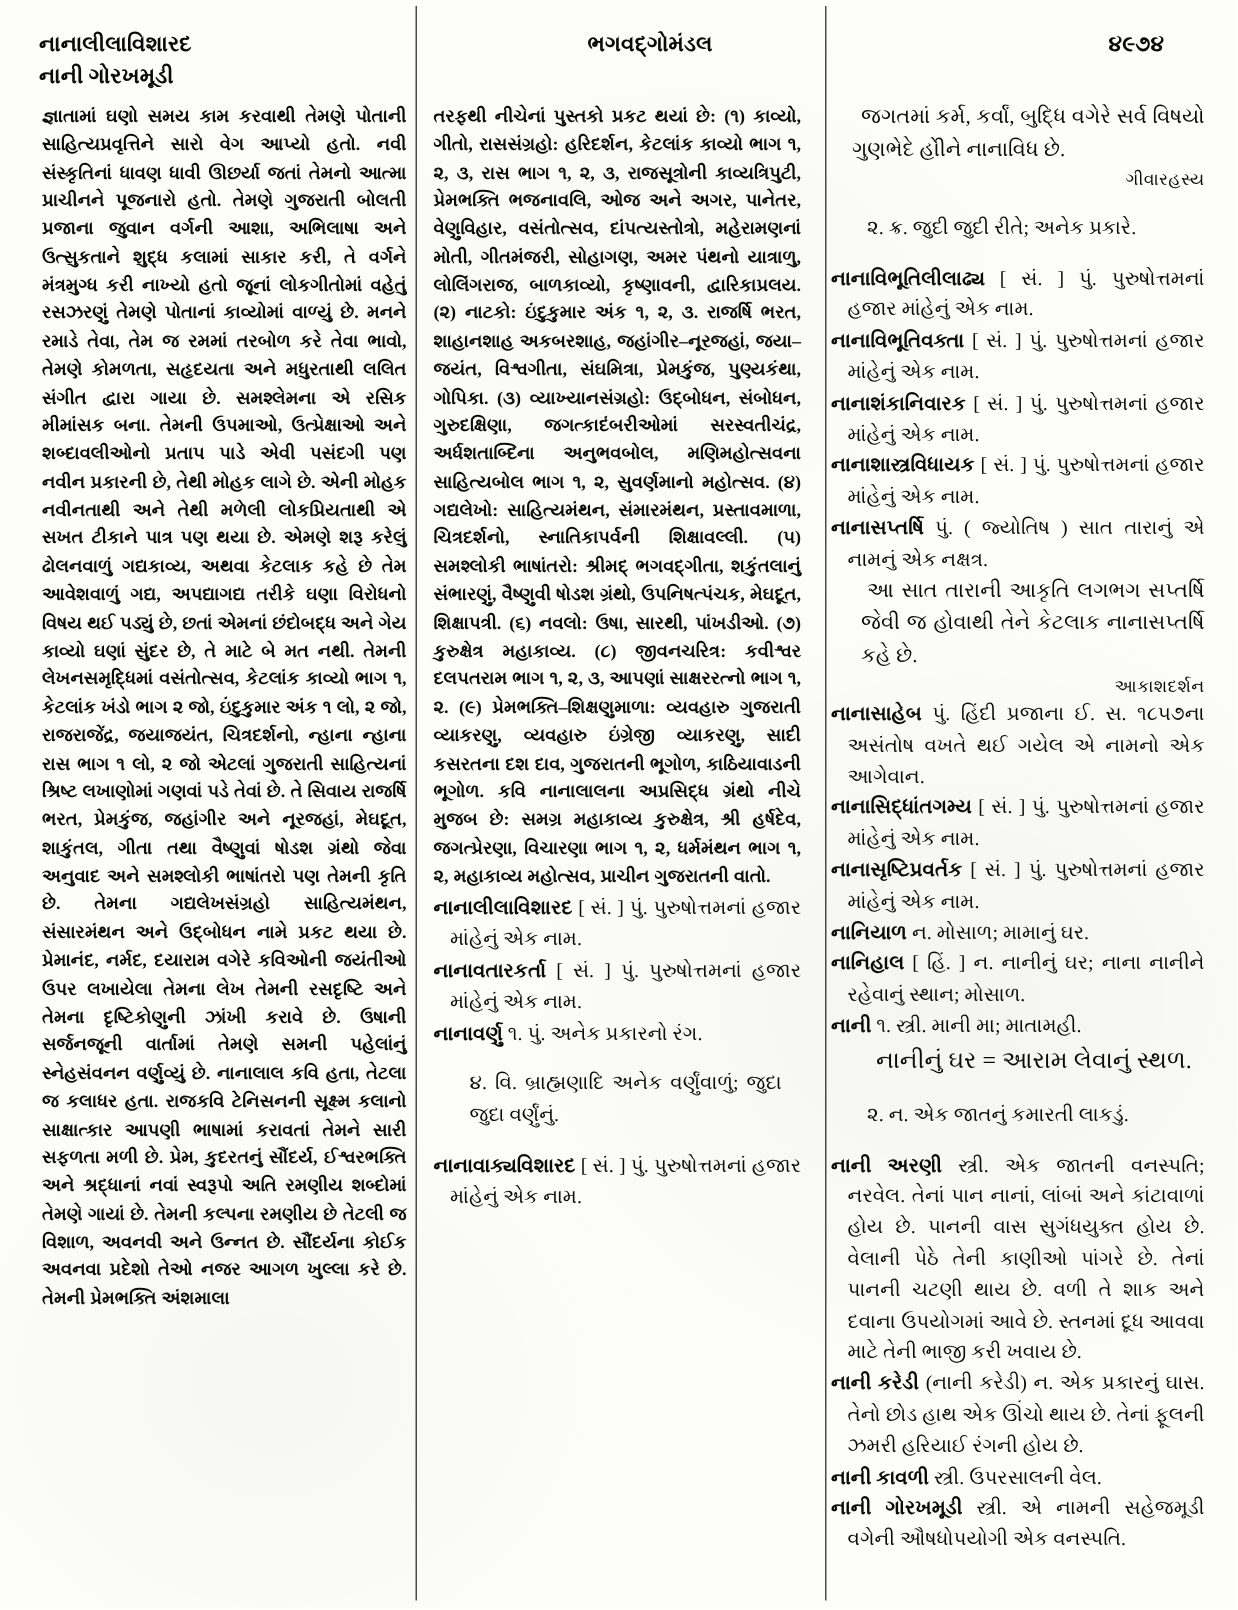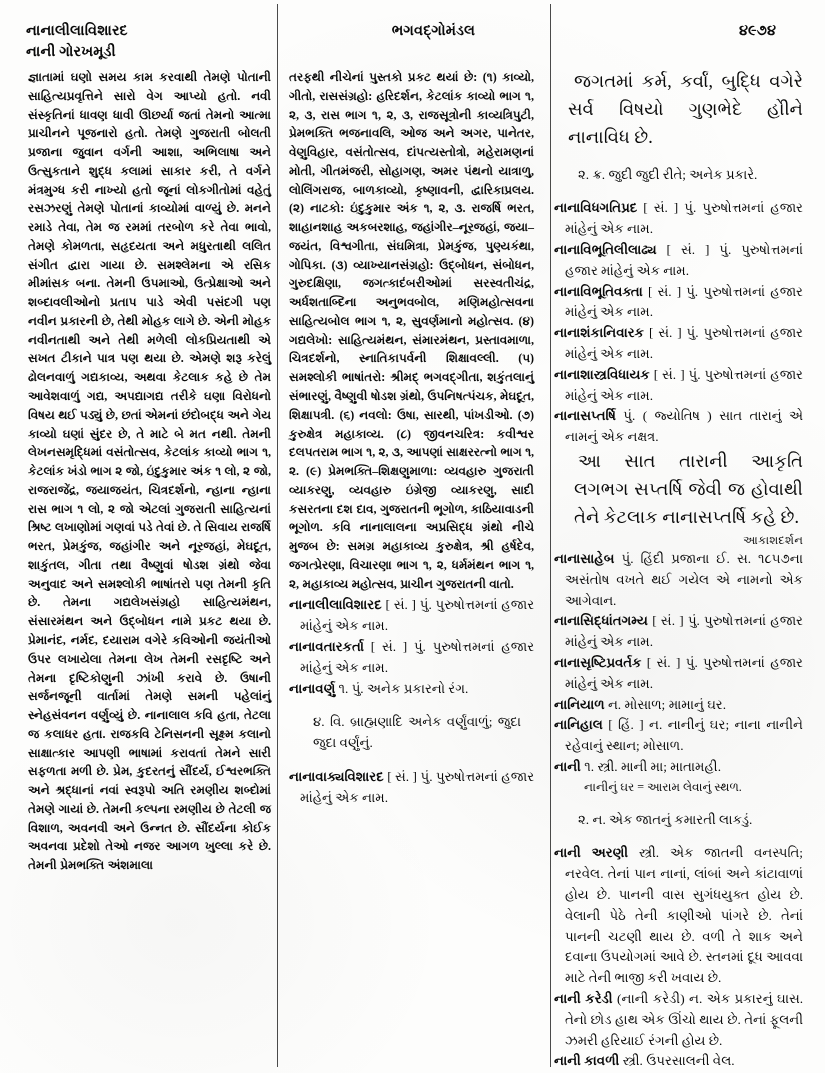--- a/index.html
+++ b/index.html
@@ -119,36 +119,36 @@
   .sub {
     margin: 13px;
     font-size: 13.3px;
     line-height: 1.565;
     text-align: justify;
     padding-left: 11px;
     text-indent: 0;
   }
   .note {
     margin: 0;
-    font-size: 18px;
+    font-size: 14px;
     line-height: 1.55;
     text-align: justify;
     padding-left: 20px;
     text-indent: 4px;
   }
   .srcline {
     margin: 0;
     font-size: 11.6px;
     text-align: right;
     line-height: 1.5;
     letter-spacing: 0.2px;
   }
   .defn-indent {
     margin: 0;
-    font-size: 12px;
+    font-size: 16px;
     line-height: 1.565;
     padding-left: 30px;
     text-indent: 0;
   }
   .spacer-s { height: 2px; }
 </style>
 </head>
 <body>
 
 <div class="page">
@@ -188,24 +188,24 @@
         <p class="entry"><span class="hw">નાનાવર્ણુ</span><span> ૧. પું. અનેક પ્રકારનો રંગ.</span></p>
 
         <p class="sub">૪. વિ. બ્રાહ્મણાદિ અનેક વર્ણુંવાળું; જુદા જુદા વર્ણુંનું.</p>
 
         <p class="entry"><span class="hw">નાનાવાક્યવિશારદ</span><span> [ સં. ] પું. પુરુષોત્તમનાં હજાર માંહેનું એક નામ.</span></p>
 
       </div>
 
       <div class="col c3">
         <p class="note" style="padding-left:14px;text-indent:6px;">જગતમાં કર્મ, કર્વાં, બુદ્ધિ વગેરે સર્વ વિષયો ગુણભેદે હોીને નાનાવિધ છે.</p>
+        <p class="srcline">ગીવારહસ્ય</p>
 
         <p class="sub">૨. ક્ર. જુદી જુદી રીતે; અનેક પ્રકારે.</p>
 
-        <p class="entry"><span class="hw">નાનાવિધગતિપ્રદ</span><span> [ સં. ] પું. પુરુષોત્તમનાં હજાર માંહેનું એક નામ.</span></p>
 
         <p class="entry"><span class="hw">નાનાવિભૂતિલીલાઢ્ય</span><span> [ સં. ] પું. પુરુષોત્તમનાં હજાર માંહેનું એક નામ.</span></p>
 
         <p class="entry"><span class="hw">નાનાવિભૂતિવક્તા</span><span> [ સં. ] પું. પુરુષોત્તમનાં હજાર માંહેનું એક નામ.</span></p>
 
         <p class="entry"><span class="hw">નાનાશંકાનિવારક</span><span> [ સં. ] પું. પુરુષોત્તમનાં હજાર માંહેનું એક નામ.</span></p>
 
         <p class="entry"><span class="hw">નાનાશાસ્ત્રવિધાયક</span><span> [ સં. ] પું. પુરુષોત્તમનાં હજાર માંહેનું એક નામ.</span></p>
 
         <p class="entry"><span class="hw">નાનાસપ્તર્ષિ</span><span> પું. ( જ્યોતિષ ) સાત તારાનું એ નામનું એક નક્ષત્ર.</span></p>

